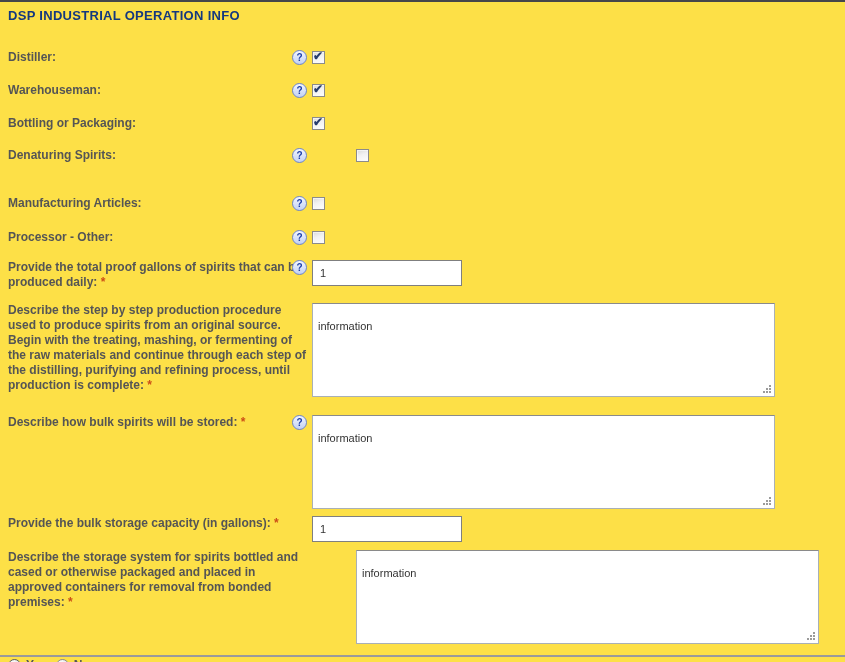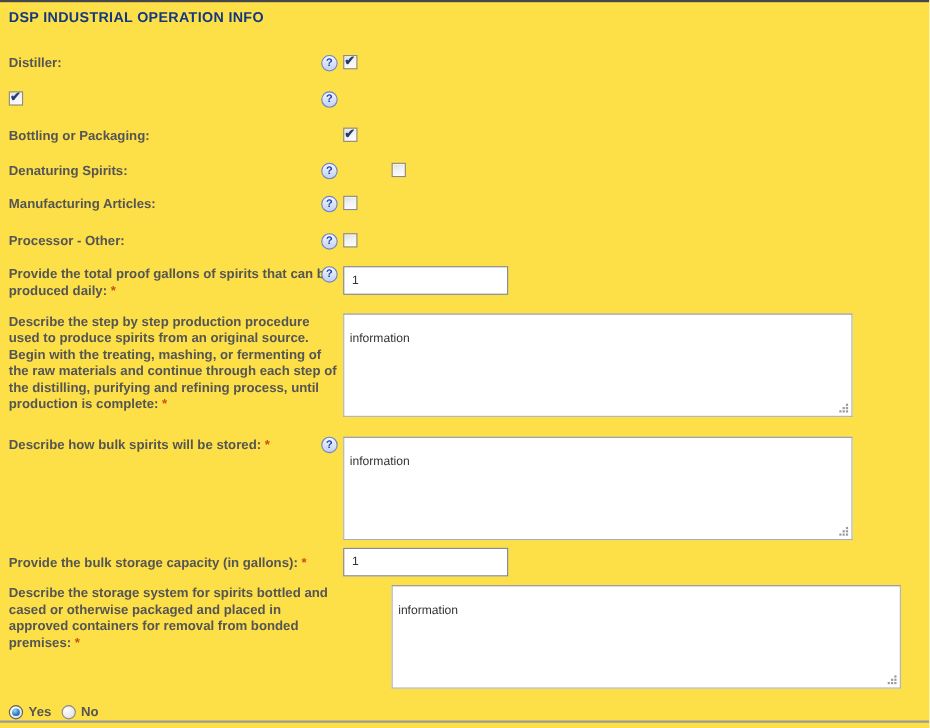--- a/index.html
+++ b/index.html
@@ -31,26 +31,26 @@
   .row {
     display: flex;
     align-items: flex-start;
     position: relative;
     padding-left: 8px;
   }
   .row:nth-child(1)  { margin-top: 25px; }
   .row:nth-child(2)  { margin-top: 15px; }
   .row:nth-child(3)  { margin-top: 15px; }
   .row:nth-child(4)  { margin-top: 14px; gap: 44px; }
-  .row:nth-child(5)  { margin-top: 12px; }
+  .row:nth-child(5)  { margin-top: 30px; }
   .row:nth-child(6)  { margin-top: 16px; }
   .row:nth-child(7)  { margin-top: 12px; }
   .row:nth-child(8)  { margin-top: 13px; }
   .row:nth-child(9)  { margin-top: 18px; }
-  .row:nth-child(10) { margin-top: 7px; align-items: center; }
+  .row:nth-child(10) { margin-top: 7px; }
   .row:nth-child(11) { margin-top: 8px; gap: 44px; }
   .row:nth-child(12) { margin-top: 14px; }
   .label {
     width: 304px; flex: none;
     font-size: 12px; font-weight: bold;
     color: #555555; line-height: 15px;
   }
   .req { color: #cc4e16; }
   .help {
     position: absolute; left: 292px; top: 0;
@@ -125,20 +125,21 @@
 <div id="page">
   <div class="top-rule"></div>
   <h1 id="section-title">DSP INDUSTRIAL OPERATION INFO</h1>
   <div id="rows">
       <div class="row row-checkbox">
         <div class="label"><span>Distiller:</span></div>
         <span class="help">?</span>
         <div class="control"><span class="checkbox checked"><span class="check">✔</span></span></div>
       </div>
       <div class="row row-checkbox">
+        <div class="label"><span>Warehouseman:</span></div>
         <span class="help">?</span>
         <div class="control"><span class="checkbox checked"><span class="check">✔</span></span></div>
       </div>
       <div class="row row-checkbox">
         <div class="label"><span>Bottling or Packaging:</span></div>
         <div class="control"><span class="checkbox checked"><span class="check">✔</span></span></div>
       </div>
       <div class="row row-checkbox">
         <div class="label"><span>Denaturing Spirits:</span></div>
         <span class="help">?</span>

